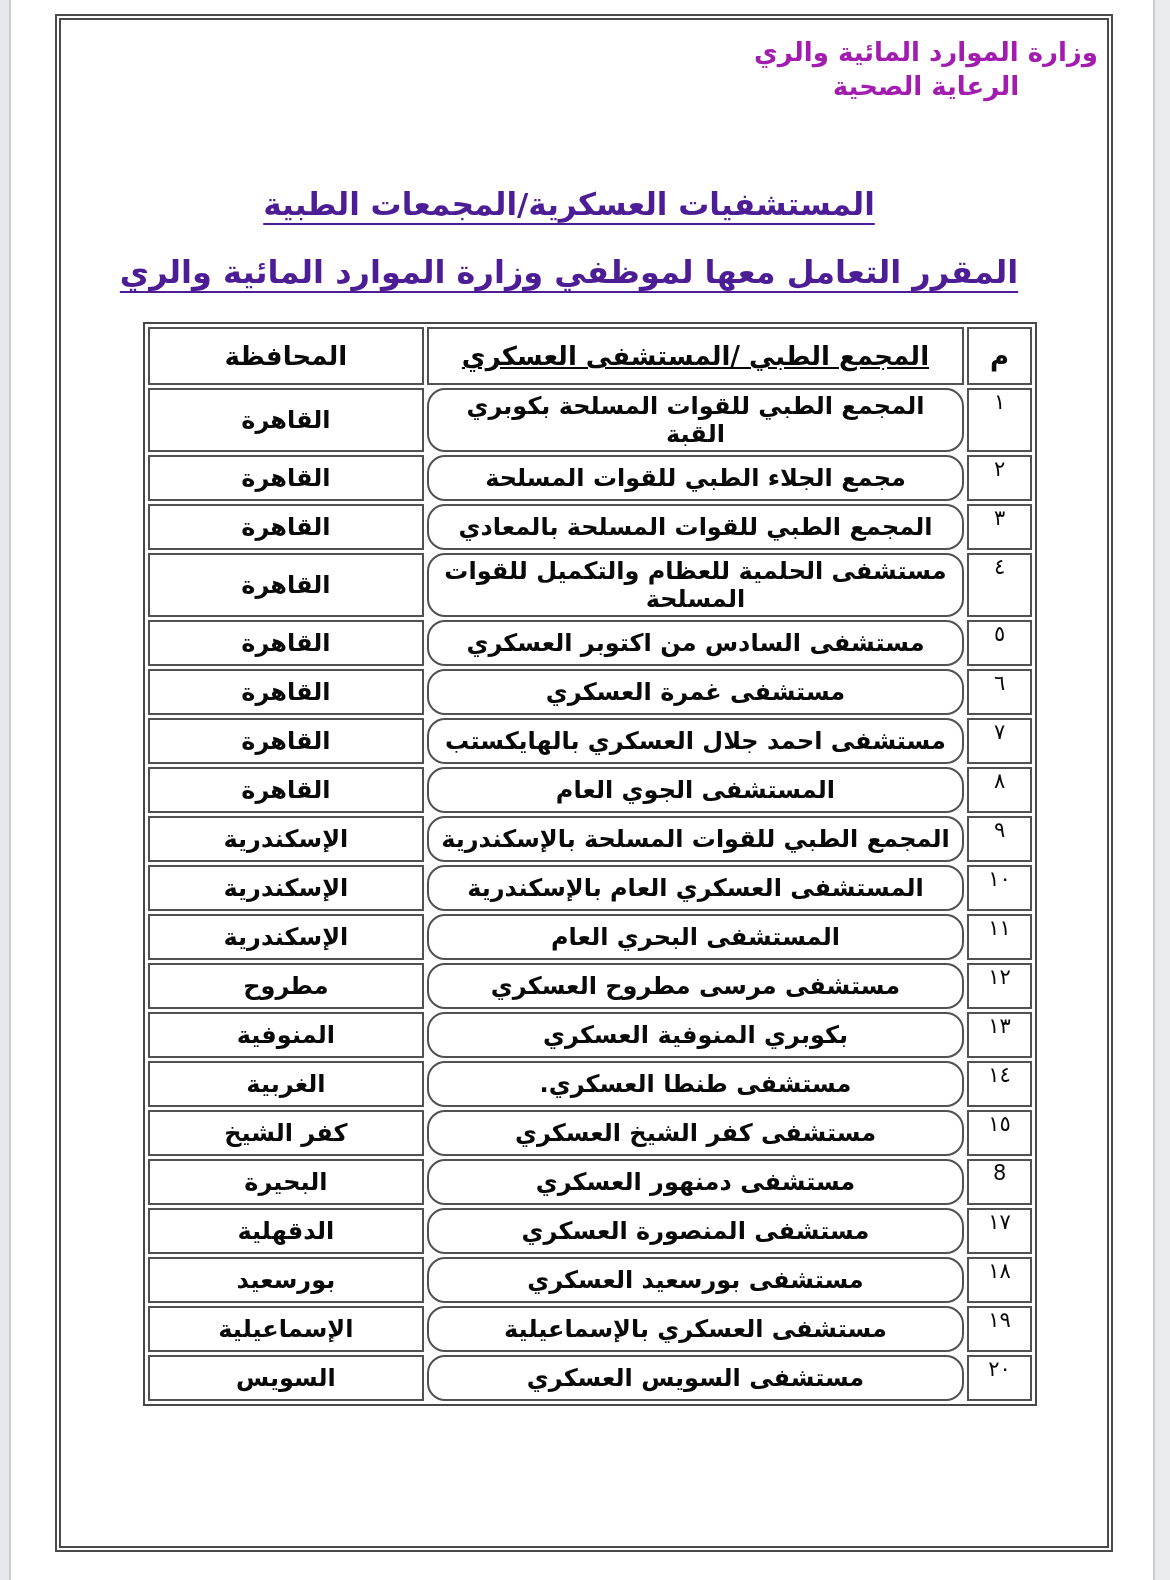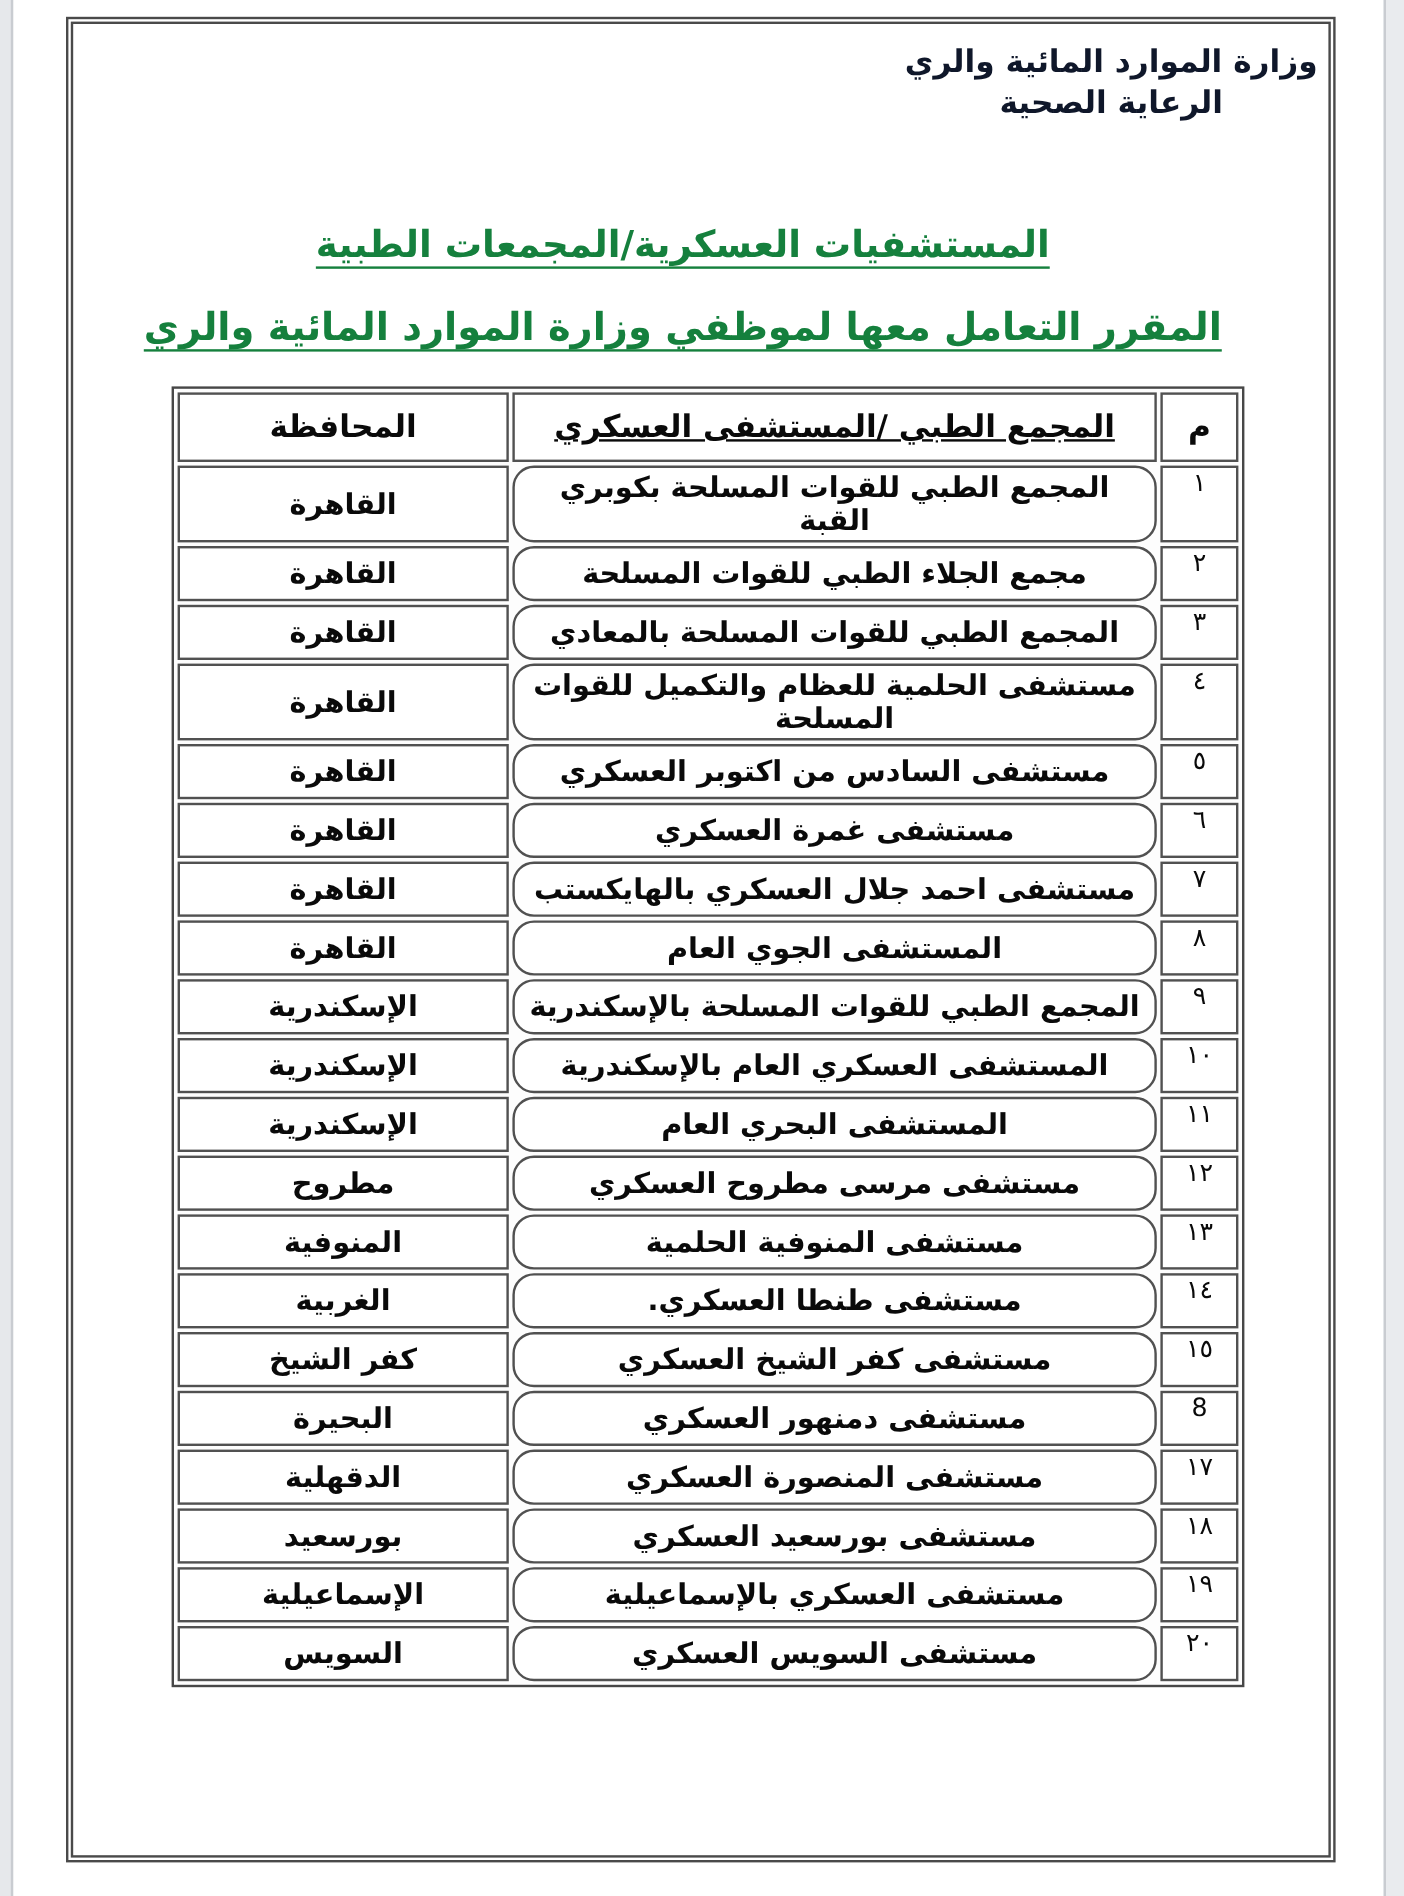--- a/index.html
+++ b/index.html
@@ -34,28 +34,28 @@
     background: #ffffff;
   }
   .ministry-header {
     position: absolute;
     top: 36px; right: 72px;
     text-align: center;
     direction: rtl;
     font-weight: 700;
     font-size: 26px;
     line-height: 1.3;
-    color: #0f172a;
+    color: #a21caf;
   }
   .doc-title {
     position: absolute;
     top: 186px; left: 0; right: 60px;
     text-align: center;
     direction: rtl;
-    color: #15803d;
+    color: #4c1d95;
     padding-left: 28px;
   }
   .doc-title .t1 {
     font-size: 31px; font-weight: 800;
     text-decoration: underline;
     text-decoration-thickness: 2px;
     text-underline-offset: 8px;
     display: inline-block;
   }
   .doc-title .t2 {
@@ -195,21 +195,21 @@
       <td class="cell-name">المستشفى البحري العام</td>
       <td class="cell-gov">الإسكندرية</td>
     </tr>
         <tr class="data-row">
       <td class="cell-idx">١٢</td>
       <td class="cell-name">مستشفى مرسى مطروح العسكري</td>
       <td class="cell-gov">مطروح</td>
     </tr>
         <tr class="data-row">
       <td class="cell-idx">١٣</td>
-      <td class="cell-name">مستشفى المنوفية الحلمية</td>
+      <td class="cell-name">بكوبري المنوفية العسكري</td>
       <td class="cell-gov">المنوفية</td>
     </tr>
         <tr class="data-row">
       <td class="cell-idx">١٤</td>
       <td class="cell-name">مستشفى طنطا العسكري.</td>
       <td class="cell-gov">الغربية</td>
     </tr>
         <tr class="data-row">
       <td class="cell-idx">١٥</td>
       <td class="cell-name">مستشفى كفر الشيخ العسكري</td>

